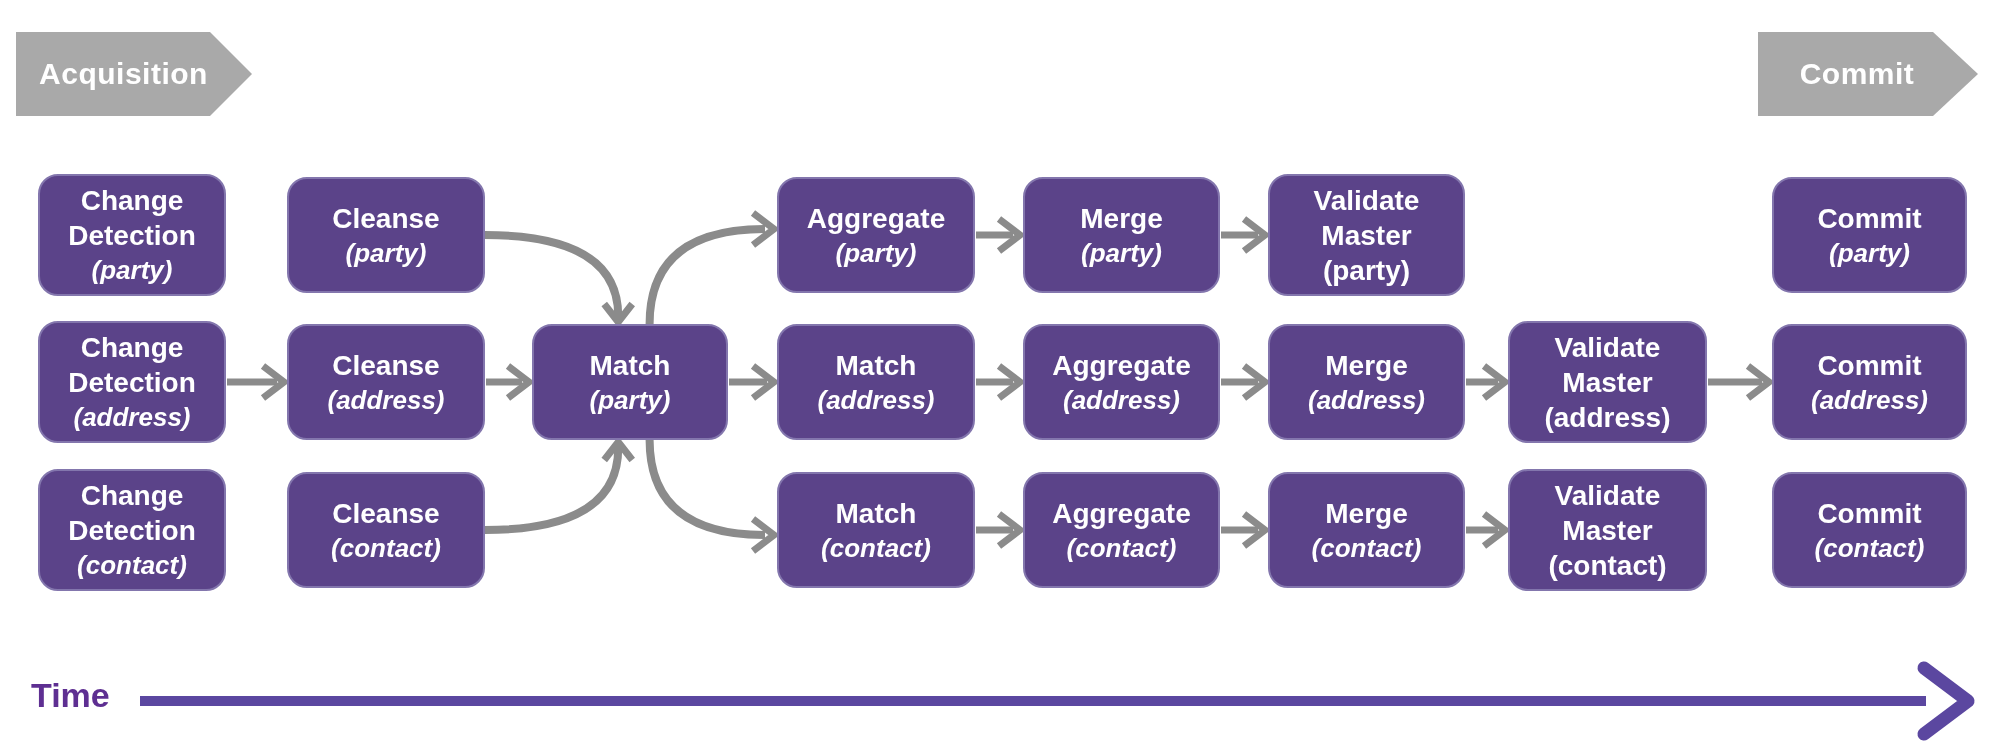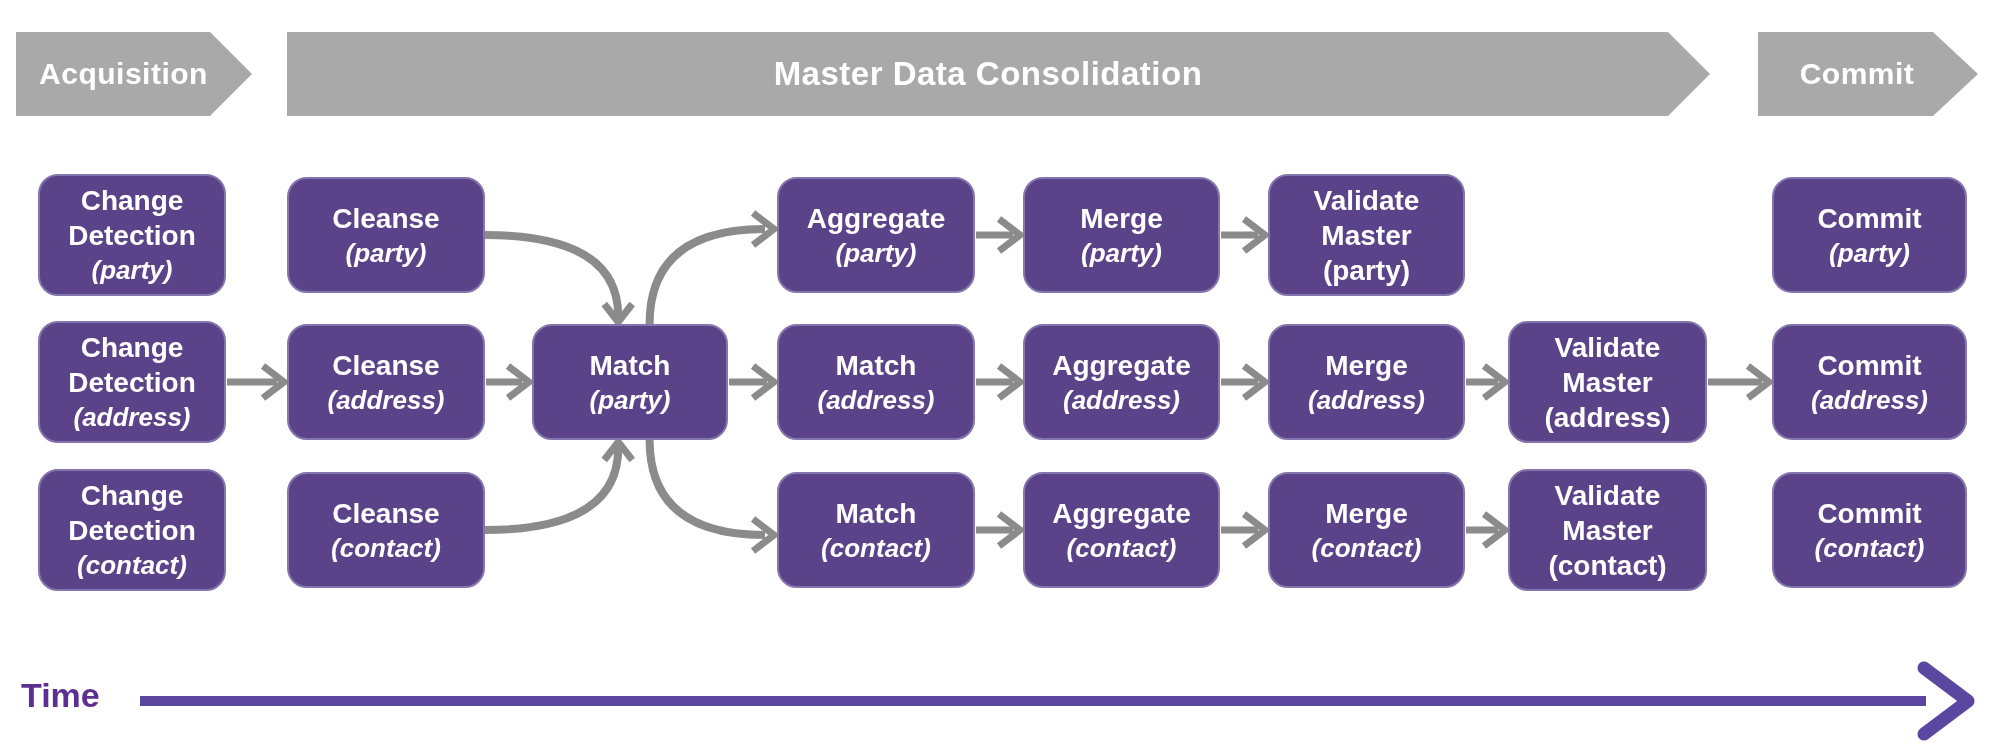--- a/index.html
+++ b/index.html
@@ -19,30 +19,29 @@
   .fbox{position:absolute;background:var(--box-fill);border:2px solid var(--box-border);
         border-radius:20px;color:#fff;display:flex;flex-direction:column;
         align-items:center;justify-content:center;text-align:center;
         font-weight:700;box-sizing:border-box;}
   .fbox .t{font-size:28px;line-height:35px;}
   .fbox .q{font-size:26px;line-height:34px;font-style:italic;}
   .fbox .q.plain{font-size:28px;line-height:35px;font-style:normal;}
   
   #arrows{position:absolute;left:0;top:0;}
   
-  #time-label{position:absolute;left:21px;top:676px;font-size:34px;font-weight:700;
+  #time-label{position:absolute;left:31px;top:676px;font-size:34px;font-weight:700;
               color:var(--time-text);}
 </style>
 </head>
 <body>
 
 <div id="stage" style="--box-fill: #5b4389; --box-border: #8376ad; --banner-gray: #a9a9a9; --time-text: #5e2f92;">
 
   <div class="banner" id="banner-acquisition">Acquisition</div>
-  <div class="banner" id="banner-mdc">Master Data Consolidation</div>
   <div class="banner" id="banner-commit">Commit</div>
 
   <svg id="arrows" width="2000" height="744">
       <path d="M 227 382 L 277 382" fill="none" stroke="#8b8b8b" stroke-width="7"></path>
       <polyline points="263,366 284,382 263,398" fill="none" stroke="#8b8b8b" stroke-width="7" stroke-linejoin="miter"></polyline>
       <path d="M 486 382 L 522 382" fill="none" stroke="#8b8b8b" stroke-width="7"></path>
       <polyline points="508,366 529,382 508,398" fill="none" stroke="#8b8b8b" stroke-width="7" stroke-linejoin="miter"></polyline>
       <path d="M 729 382 L 767 382" fill="none" stroke="#8b8b8b" stroke-width="7"></path>
       <polyline points="753,366 774,382 753,398" fill="none" stroke="#8b8b8b" stroke-width="7" stroke-linejoin="miter"></polyline>
       <path d="M 976 382 L 1013 382" fill="none" stroke="#8b8b8b" stroke-width="7"></path>

